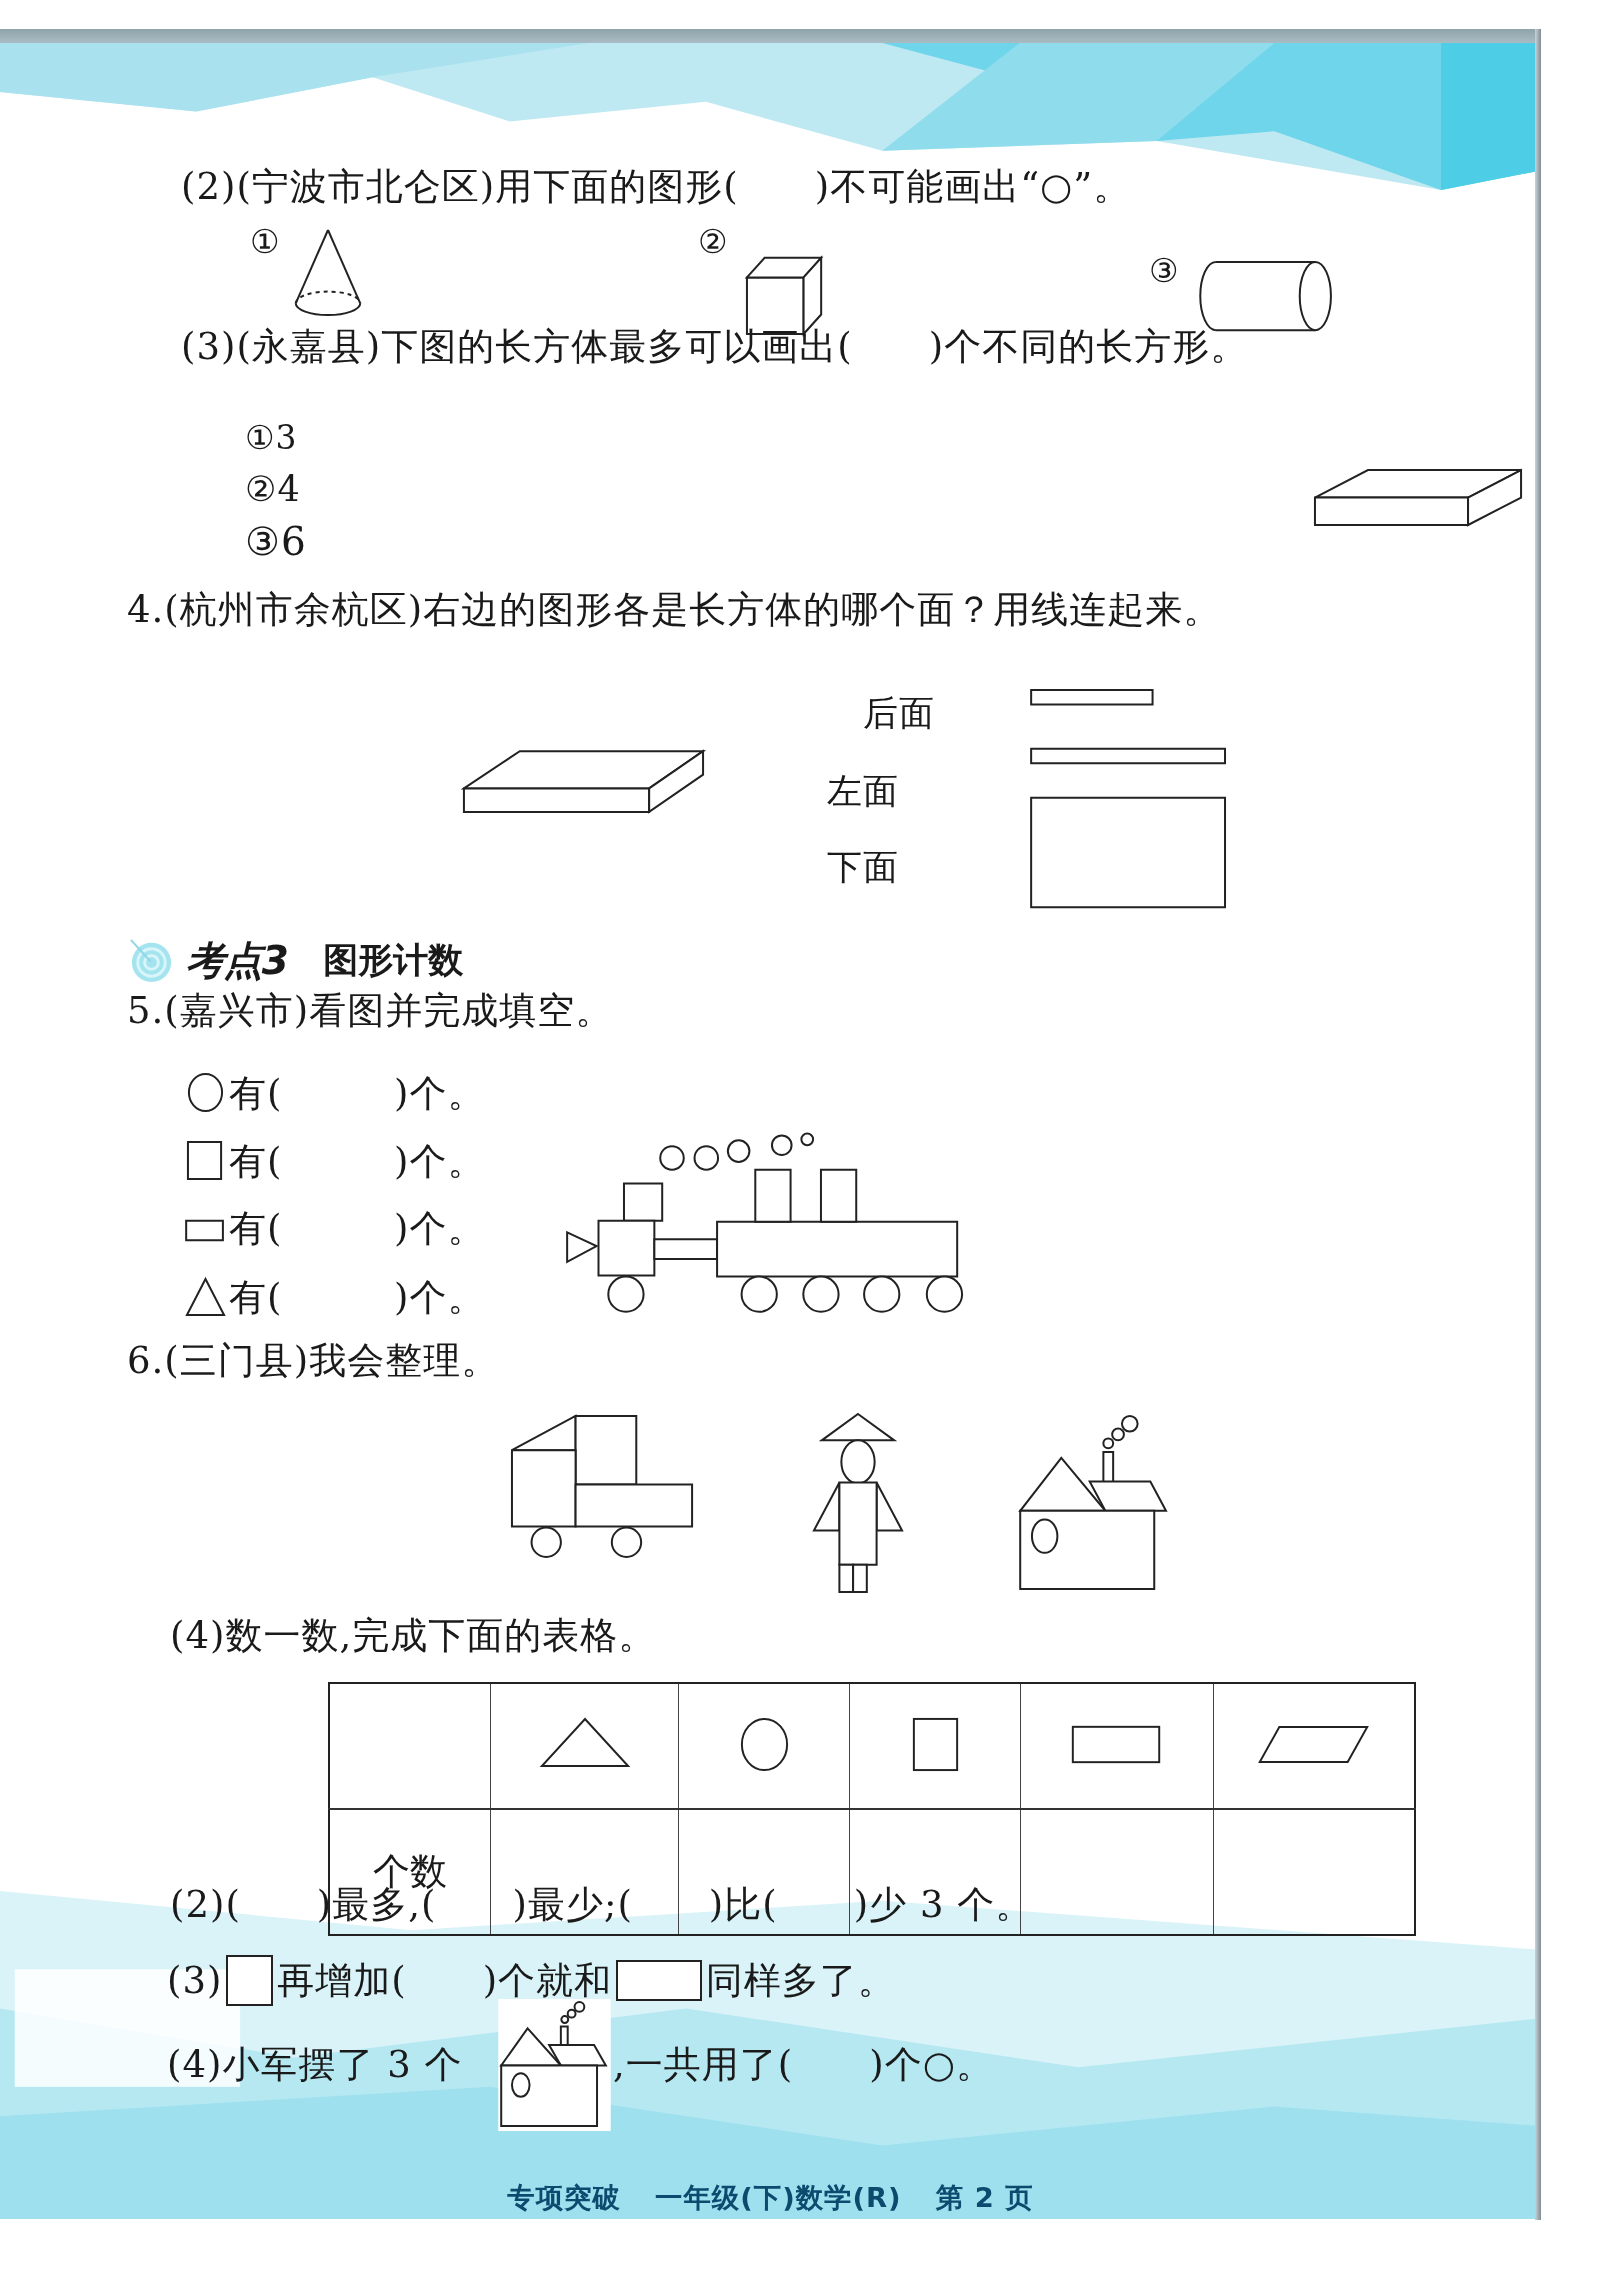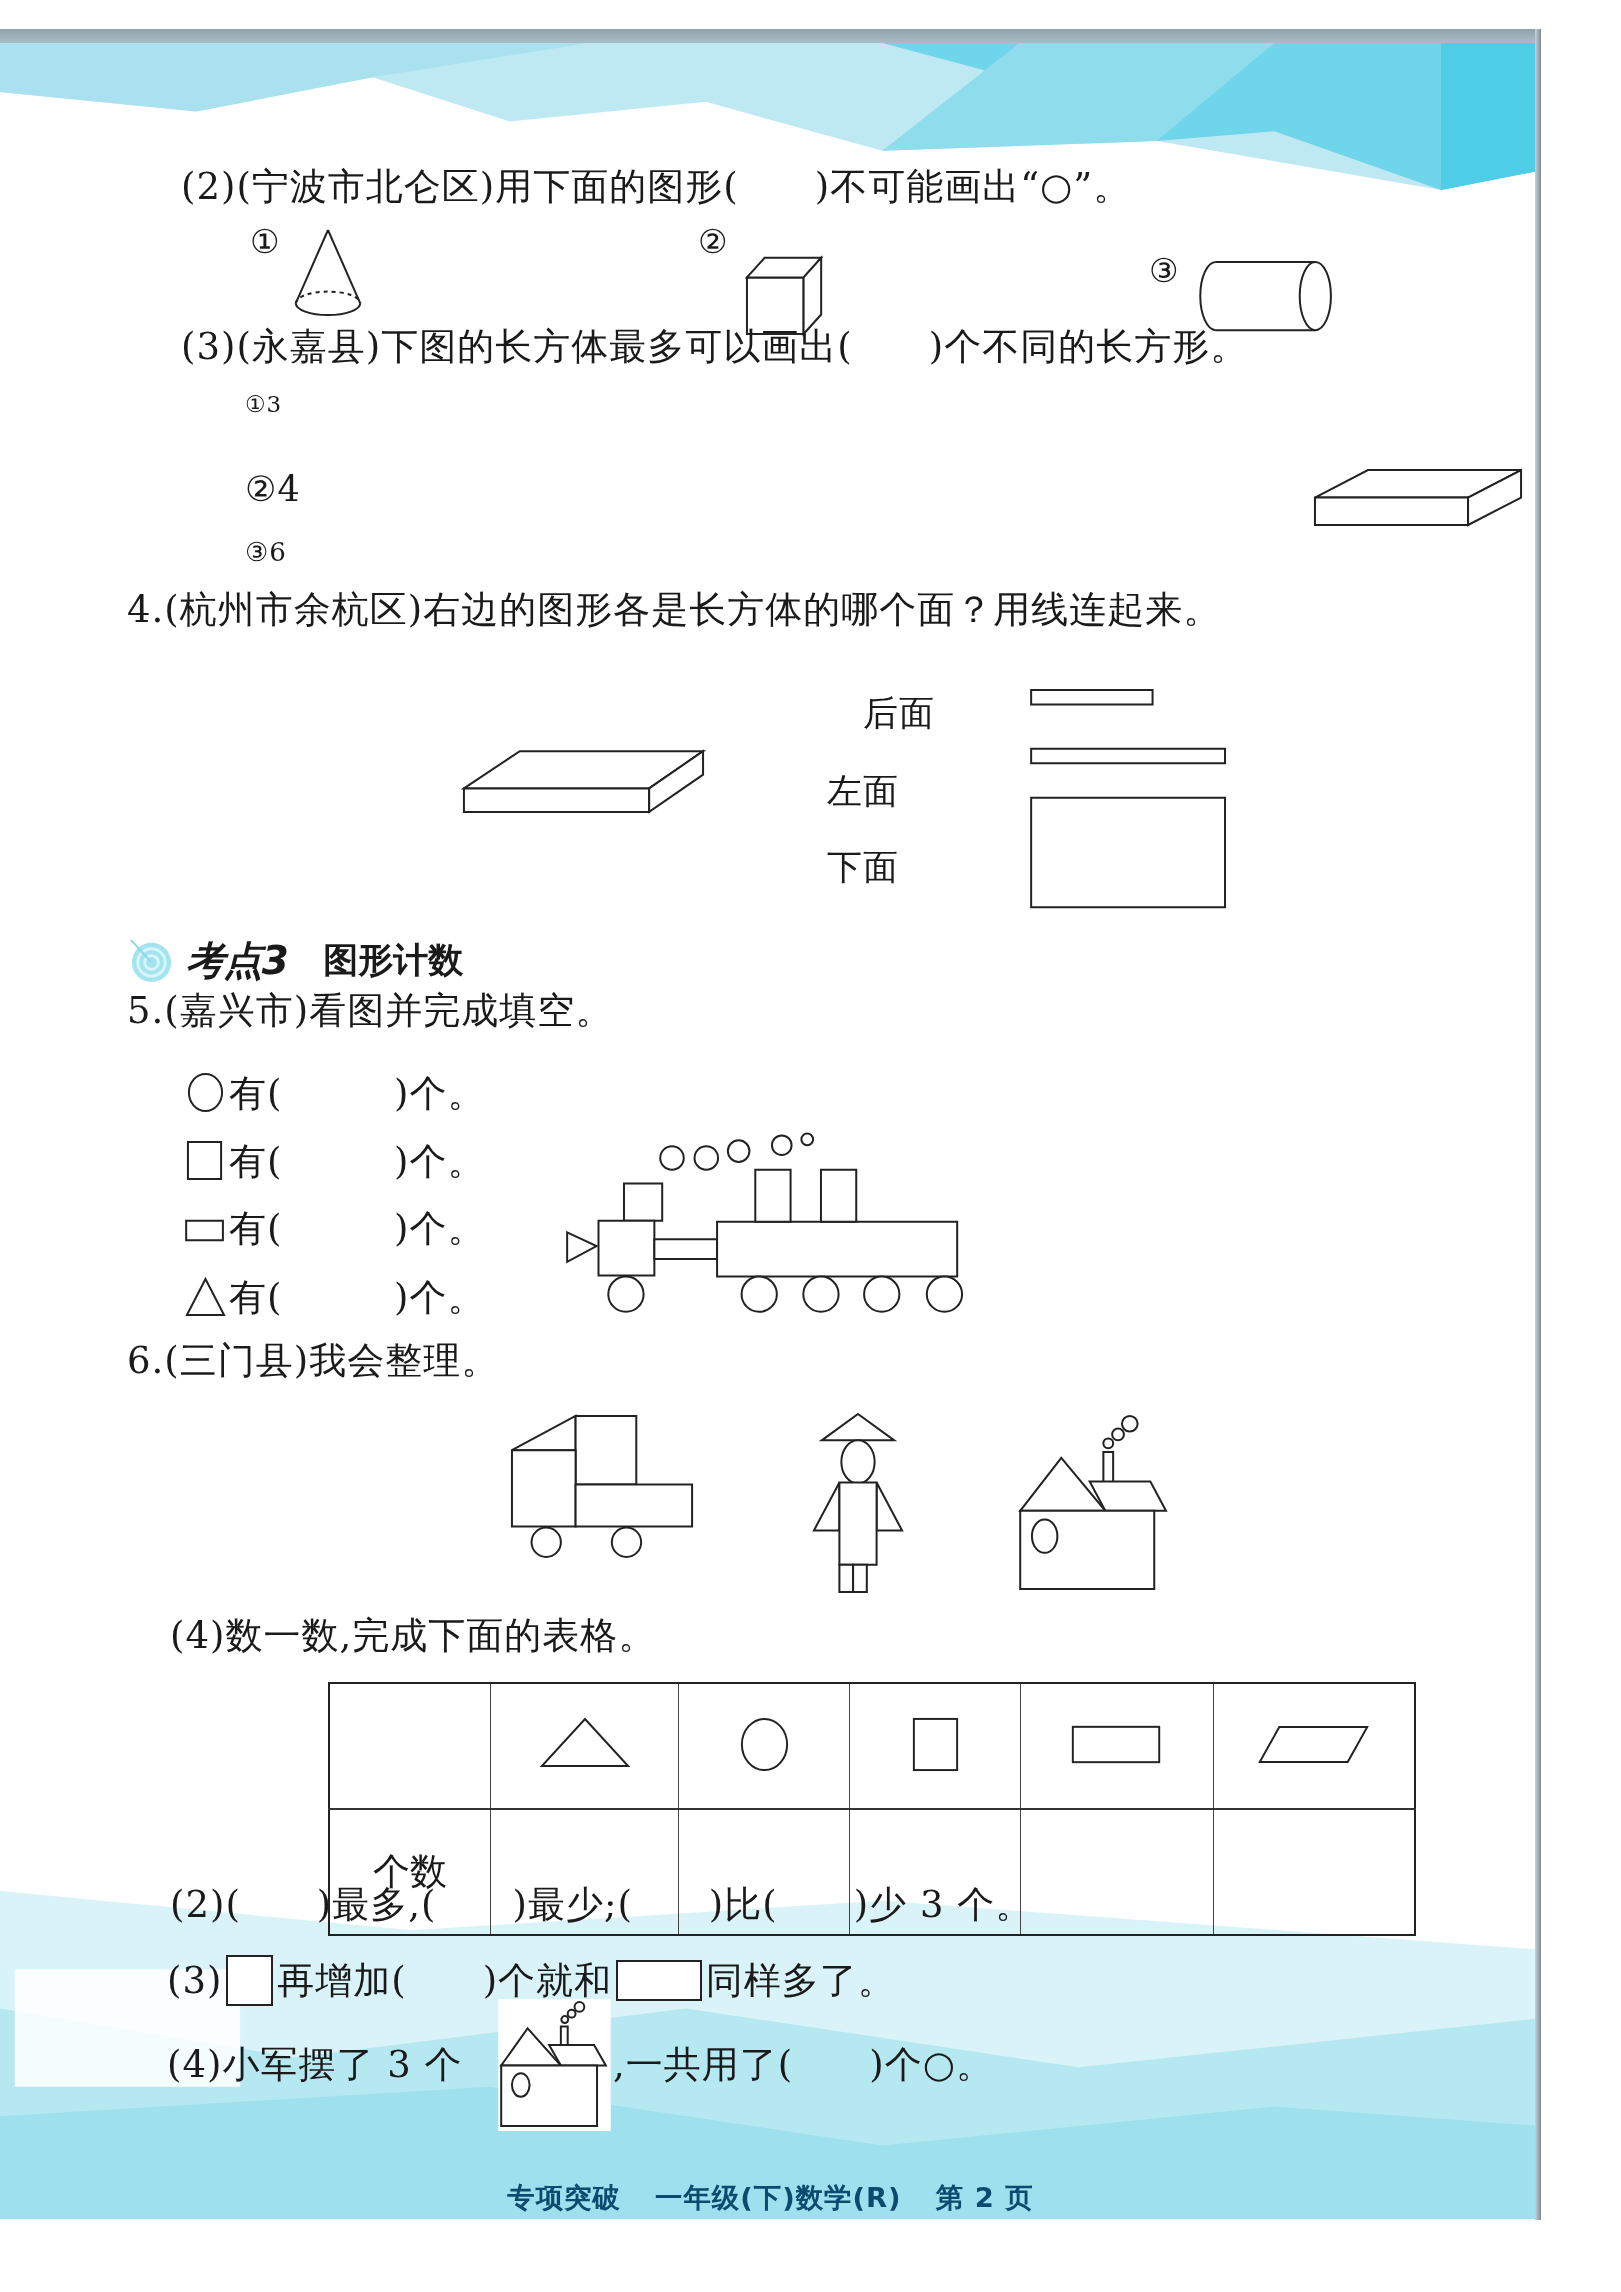--- a/index.html
+++ b/index.html
@@ -90,23 +90,23 @@
   </svg>
   <div class="t" style="left:1149px;top:225px;font-size:33px;">③</div>
   <svg class="fig" style="left:1196px;top:229px;" width="147" height="78" viewBox="0 0 150 80">
     <path d="M20 4 L122 4" stroke="#222" stroke-width="2" fill="none"></path>
     <path d="M20 74 L122 74" stroke="#222" stroke-width="2" fill="none"></path>
     <path d="M20 4 A16 35 0 0 0 20 74" stroke="#222" stroke-width="2" fill="none"></path>
     <ellipse cx="122" cy="39" rx="16" ry="35" stroke="#222" stroke-width="2" fill="#fff"></ellipse>
   </svg>
 
   <div class="t" style="left:181px;top:299px;">(3)(永嘉县)下图的长方体最多可以画出(　　)个不同的长方形。</div>
-  <div class="t" style="left:245px;top:364px;font-size:23px;">①3</div>
+  <div class="t" style="left:245px;top:392px;font-size:33px;">①3</div>
   <div class="t" style="left:245px;top:443px;font-size:35px;">②4</div>
-  <div class="t" style="left:245px;top:510px;font-size:26px;">③6</div>
+  <div class="t" style="left:245px;top:493px;font-size:39px;">③6</div>
   <svg class="fig" style="left:1313px;top:439px;" width="211" height="61" viewBox="0 0 215 62">
     <polygon points="2,30 56,2 212,2 158,30" fill="#fff" stroke="#222" stroke-width="2"></polygon>
     <polygon points="2,30 158,30 158,58 2,58" fill="#fff" stroke="#222" stroke-width="2"></polygon>
     <polygon points="158,30 212,2 212,30 158,58" fill="#fff" stroke="#222" stroke-width="2"></polygon>
   </svg>
 
   <div class="t" style="left:127px;top:562px;">4.(杭州市余杭区)右边的图形各是长方体的哪个面？用线连起来。</div>
   <svg class="fig" style="left:461px;top:720px;" width="245" height="69" viewBox="0 0 250 70">
     <polygon points="3,40 60,2 247,2 192,40" fill="#fff" stroke="#222" stroke-width="2"></polygon>
     <polygon points="3,40 192,40 192,64 3,64" fill="#fff" stroke="#222" stroke-width="2"></polygon>

